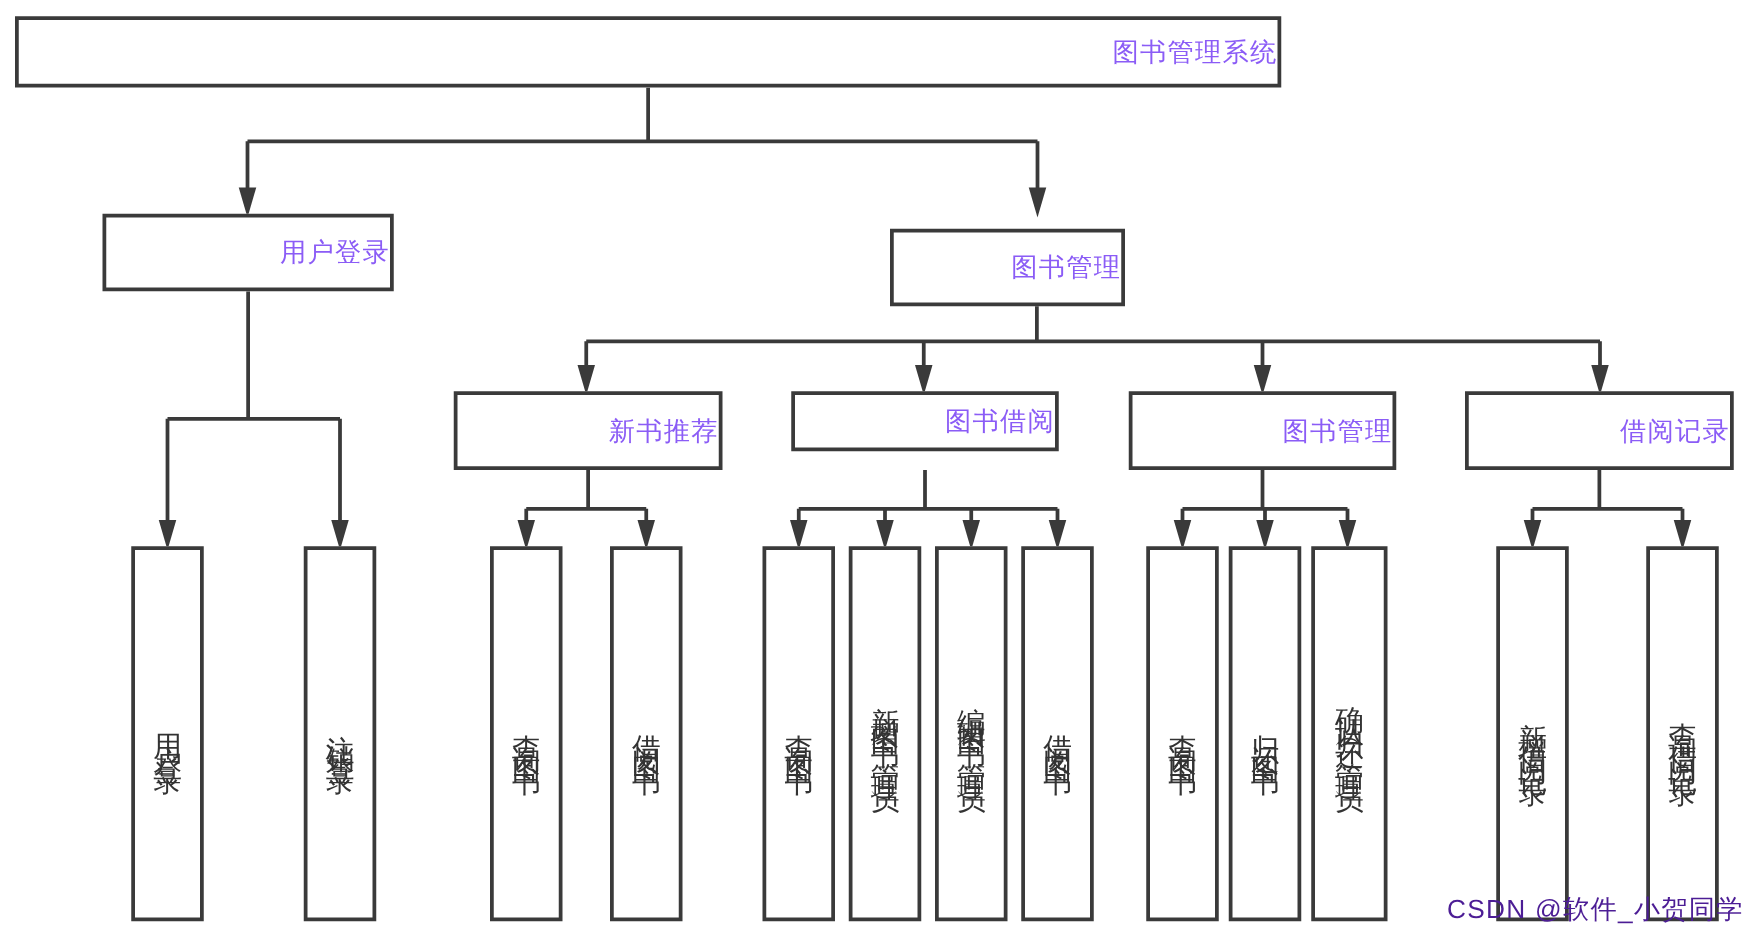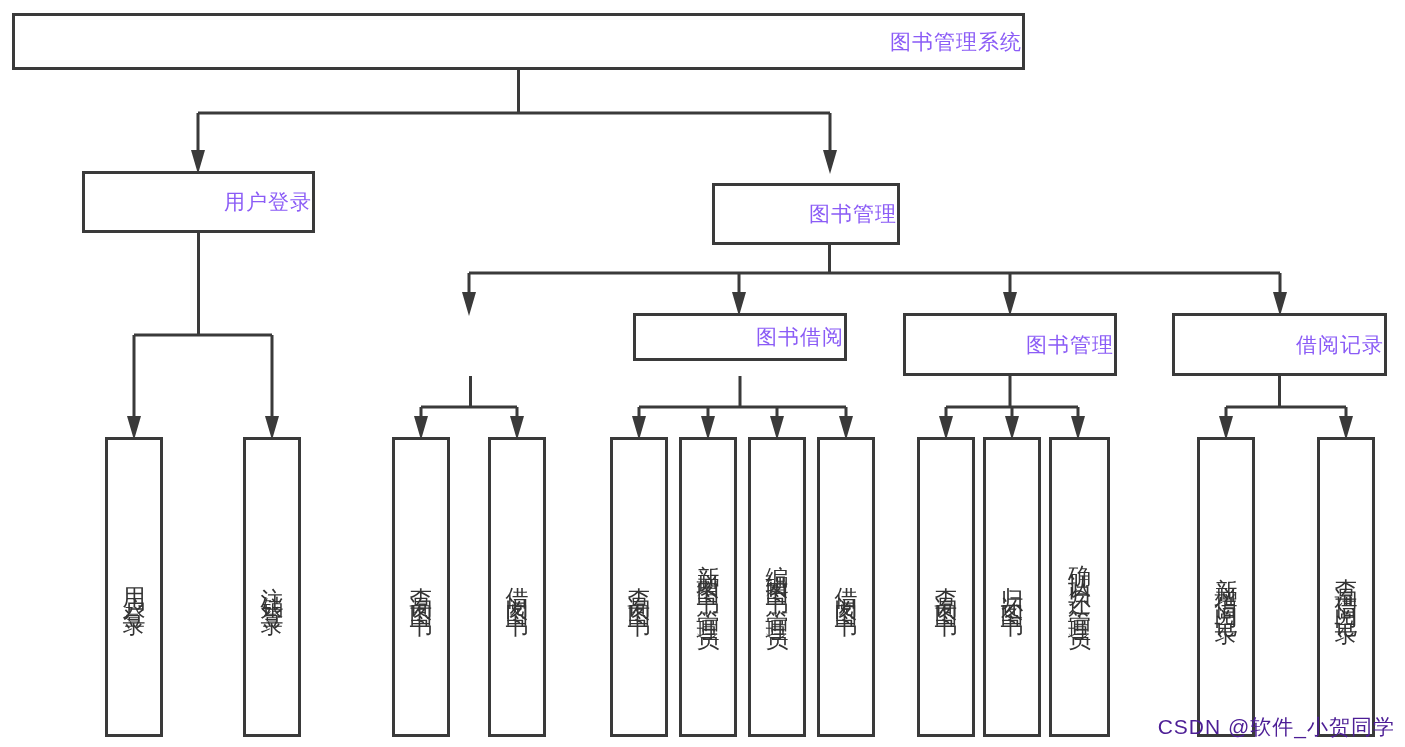--- a/index.html
+++ b/index.html
@@ -101,20 +101,23 @@
     <span>图书管理系统</span>
   </div>
 
   <div class="node" style="left:82px;top:171px;width:233px;height:62px;">
     <span>用户登录</span>
   </div>
   <div class="node" style="left:712px;top:171px;width:188px;height:62px;margin-top:12px;">
     <span>图书管理</span>
   </div>
 
+  <div class="node" style="left:363px;top:313px;width:215px;height:63px;">
+    <span>新书推荐</span>
+  </div>
   <div class="node" style="left:633px;top:313px;width:214px;height:48px;">
     <span>图书借阅</span>
   </div>
   <div class="node" style="left:903px;top:313px;width:214px;height:63px;">
     <span>图书管理</span>
   </div>
   <div class="node" style="left:1172px;top:313px;width:215px;height:63px;">
     <span>借阅记录</span>
   </div>
 

